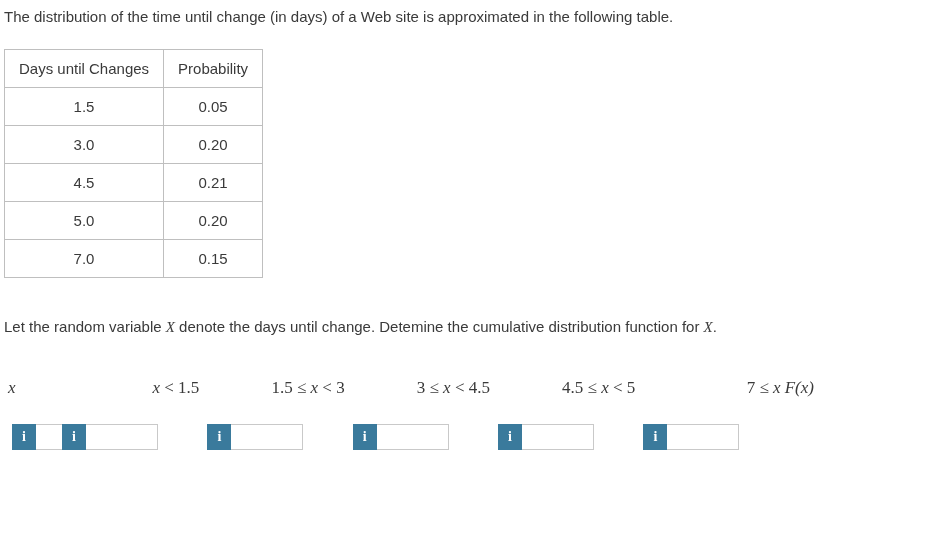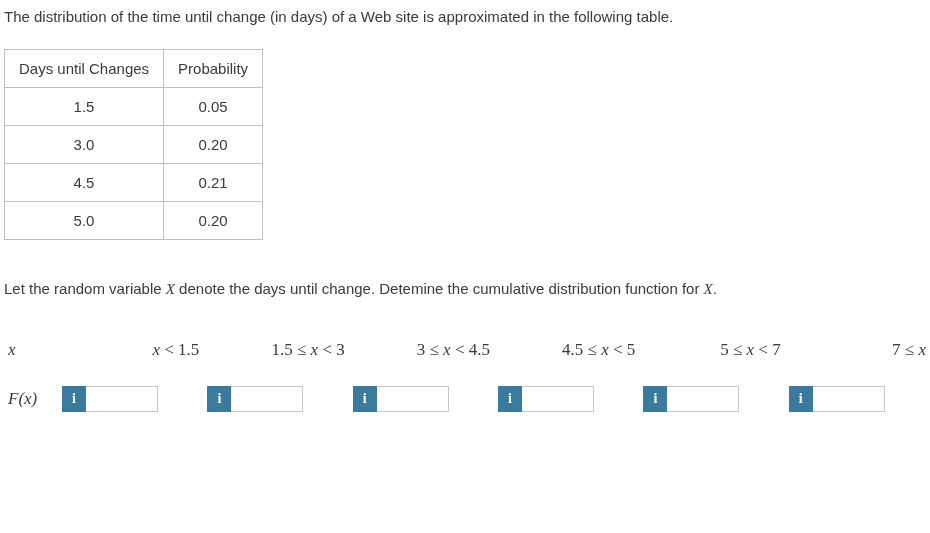--- a/index.html
+++ b/index.html
@@ -105,20 +105,24 @@
       <td>0.20</td>
     </tr>
     <tr>
       <td>4.5</td>
       <td>0.21</td>
     </tr>
     <tr>
       <td>5.0</td>
       <td>0.20</td>
     </tr>
+    <tr>
+      <td>7.0</td>
+      <td>0.15</td>
+    </tr>
   </tbody>
 </table>
 
 <div class="prompt2">
   <span>Let the random variable </span><span class="ital" style="font-family:'Times New Roman',serif">X</span><span> denote the days until change. Detemine the cumulative distribution function for </span><span class="ital" style="font-family:'Times New Roman',serif">X</span><span>.</span>
 </div>
 
 <div class="answer-grid">
 
   <div class="row-label">x</div>
@@ -127,23 +131,20 @@
     <span></span><span class="ital">x</span><span> &lt; 1.5</span>
   </div>
   <div class="col-head">
     <span>1.5 ≤ </span><span class="ital">x</span><span> &lt; 3</span>
   </div>
   <div class="col-head">
     <span>3 ≤ </span><span class="ital">x</span><span> &lt; 4.5</span>
   </div>
   <div class="col-head">
     <span>4.5 ≤ </span><span class="ital">x</span><span> &lt; 5</span>
-  </div>
-  <div class="col-head">
-    <span>5 ≤ </span><span class="ital">x</span><span> &lt; 7</span>
   </div>
   <div class="col-head">
     <span>7 ≤ </span><span class="ital">x</span><span></span>
   </div>
 
   <div class="row-label">F(x)</div>
 
   <div class="input-cell">
     <div class="input-wrap">
       <div class="info-btn">i</div>

